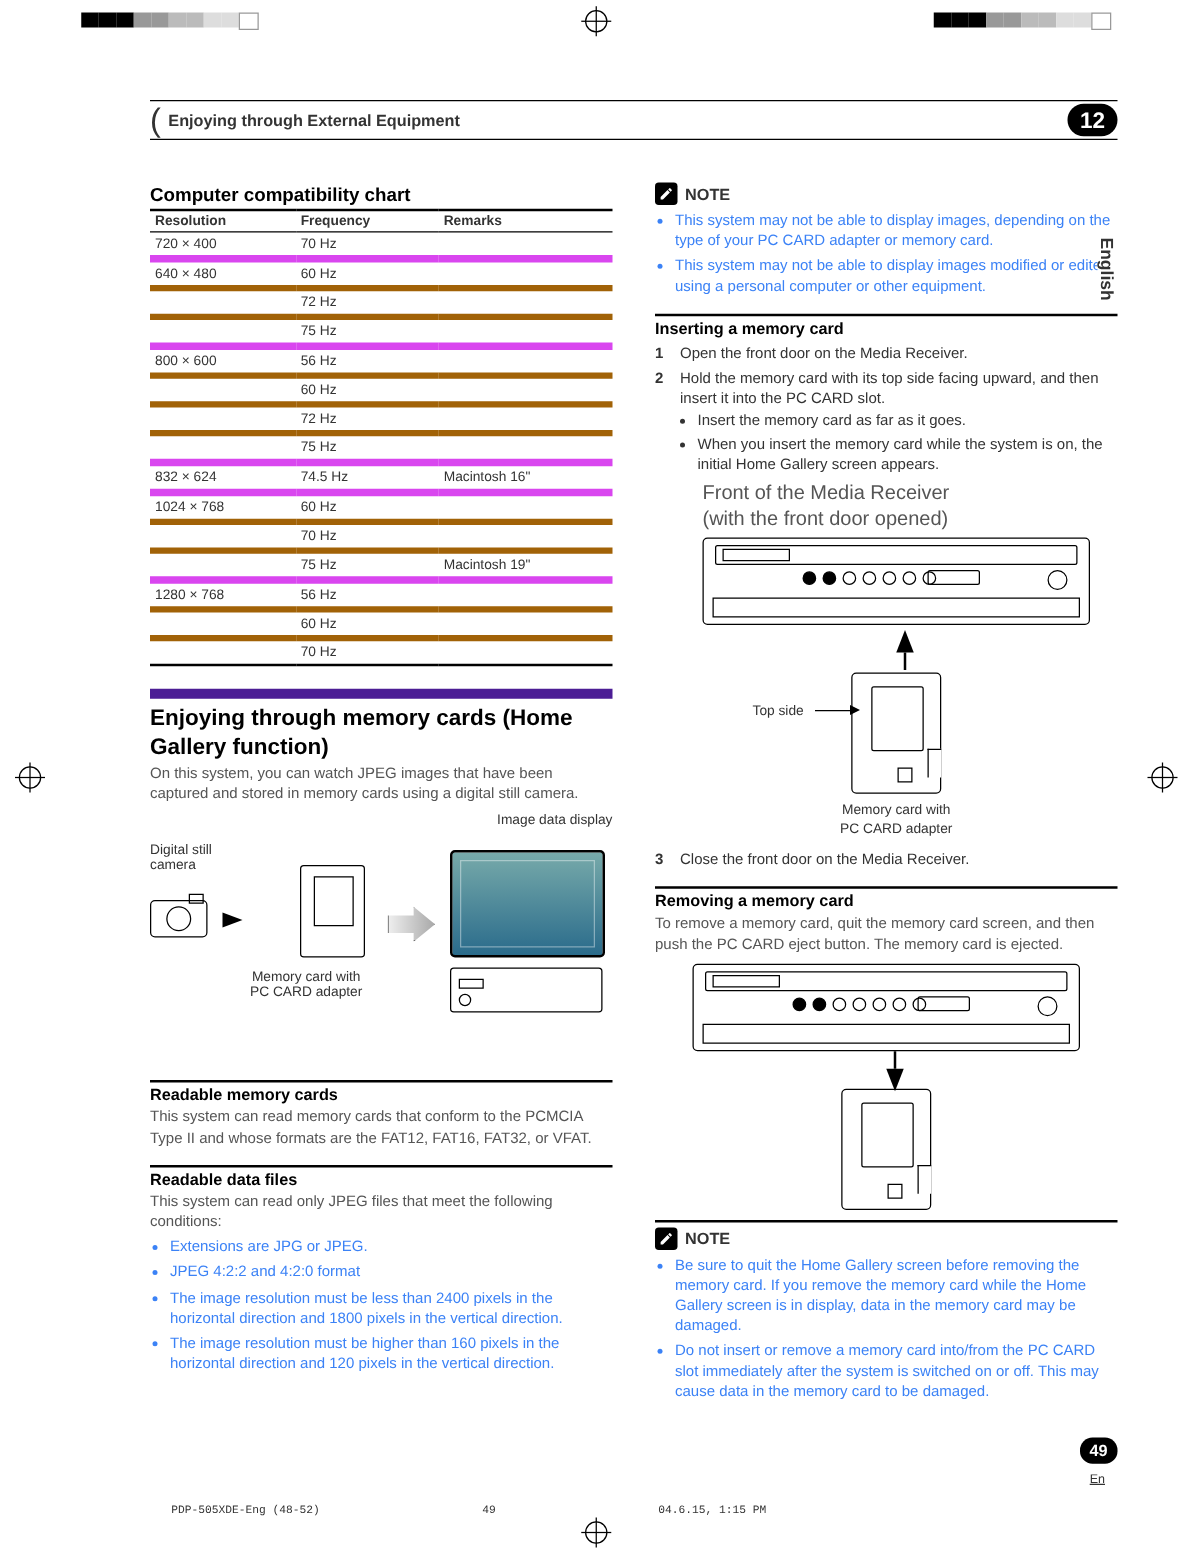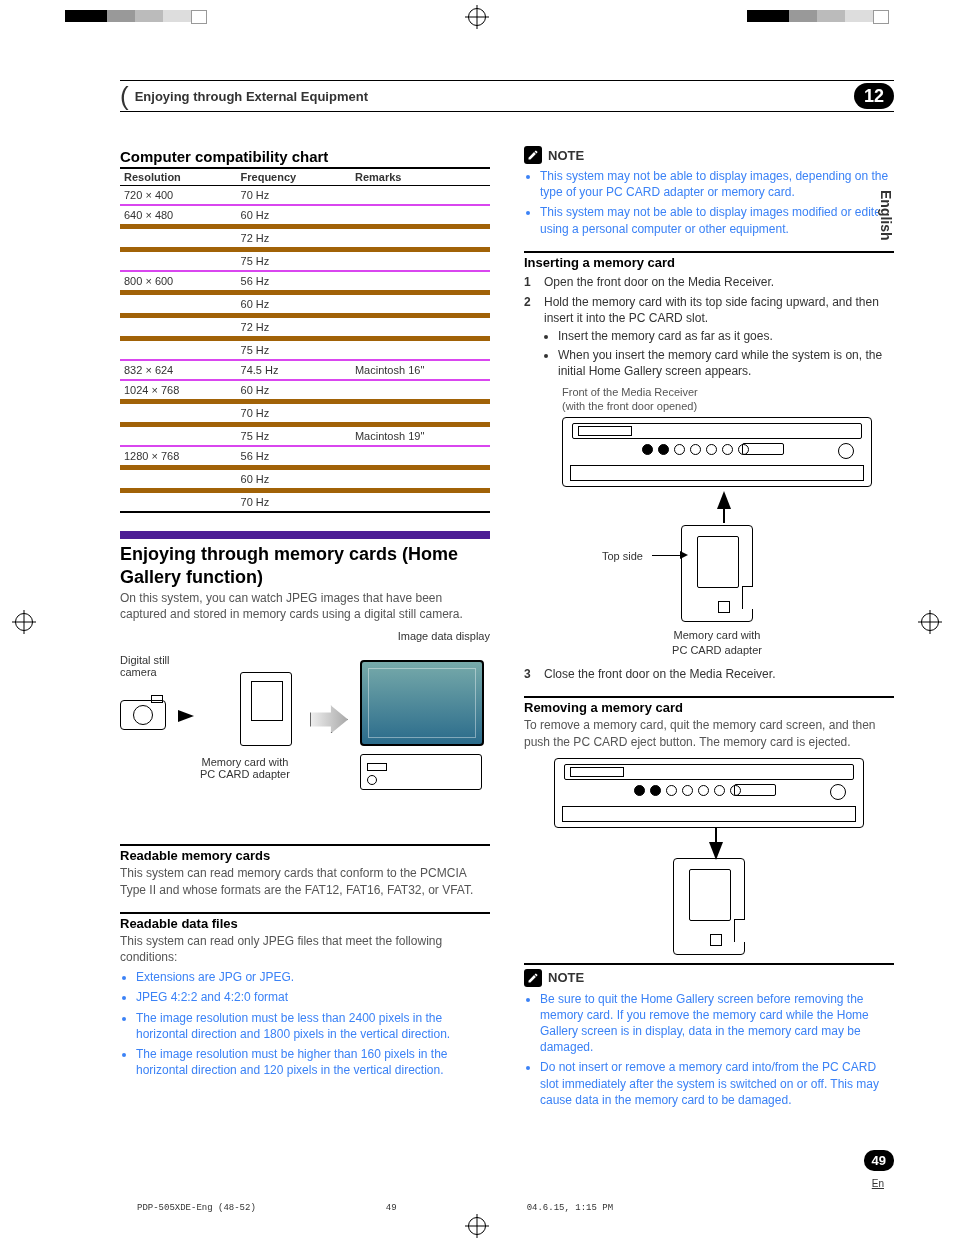--- a/index.html
+++ b/index.html
@@ -118,21 +118,21 @@
     text-align: left;
     font-weight: bold;
     border-top: 2px solid #000;
     border-bottom: 1px solid #000;
     padding: 2px 4px;
   }
   table.compat td {
     padding: 3px 4px;
     border-bottom: 5px solid #a16207;
   }
-  table.compat tr.groupend td { border-bottom: 2px solid #d946ef; }
+  table.compat tr.groupend td { border-bottom: 6px solid #d946ef; }
   table.compat tr.lastrow td { border-bottom: 2px solid #000; }
 
   h2.big-section {
     font-size: 18px;
     font-weight: bold;
     color: #000;
     margin: 18px 0 2px 0;
     padding-top: 4px;
     border-top: 8px solid #4c1d95;
     line-height: 1.25;
@@ -199,21 +199,21 @@
   }
   ol.steps ul {
     margin: 2px 0 2px 14px;
     padding-left: 0;
     list-style: disc;
     color:#333;
   }
   ol.steps ul li { margin-bottom: 2px; }
 
   .caption {
-    font-size: 11px;
+    font-size: 16px;
     color: #555;
     margin: 6px 0 2px 18px;
     line-height:1.3;
   }
 
   .illus-box {
     margin: 4px 0 8px 18px;
     position: relative;
   }
   .receiver {

